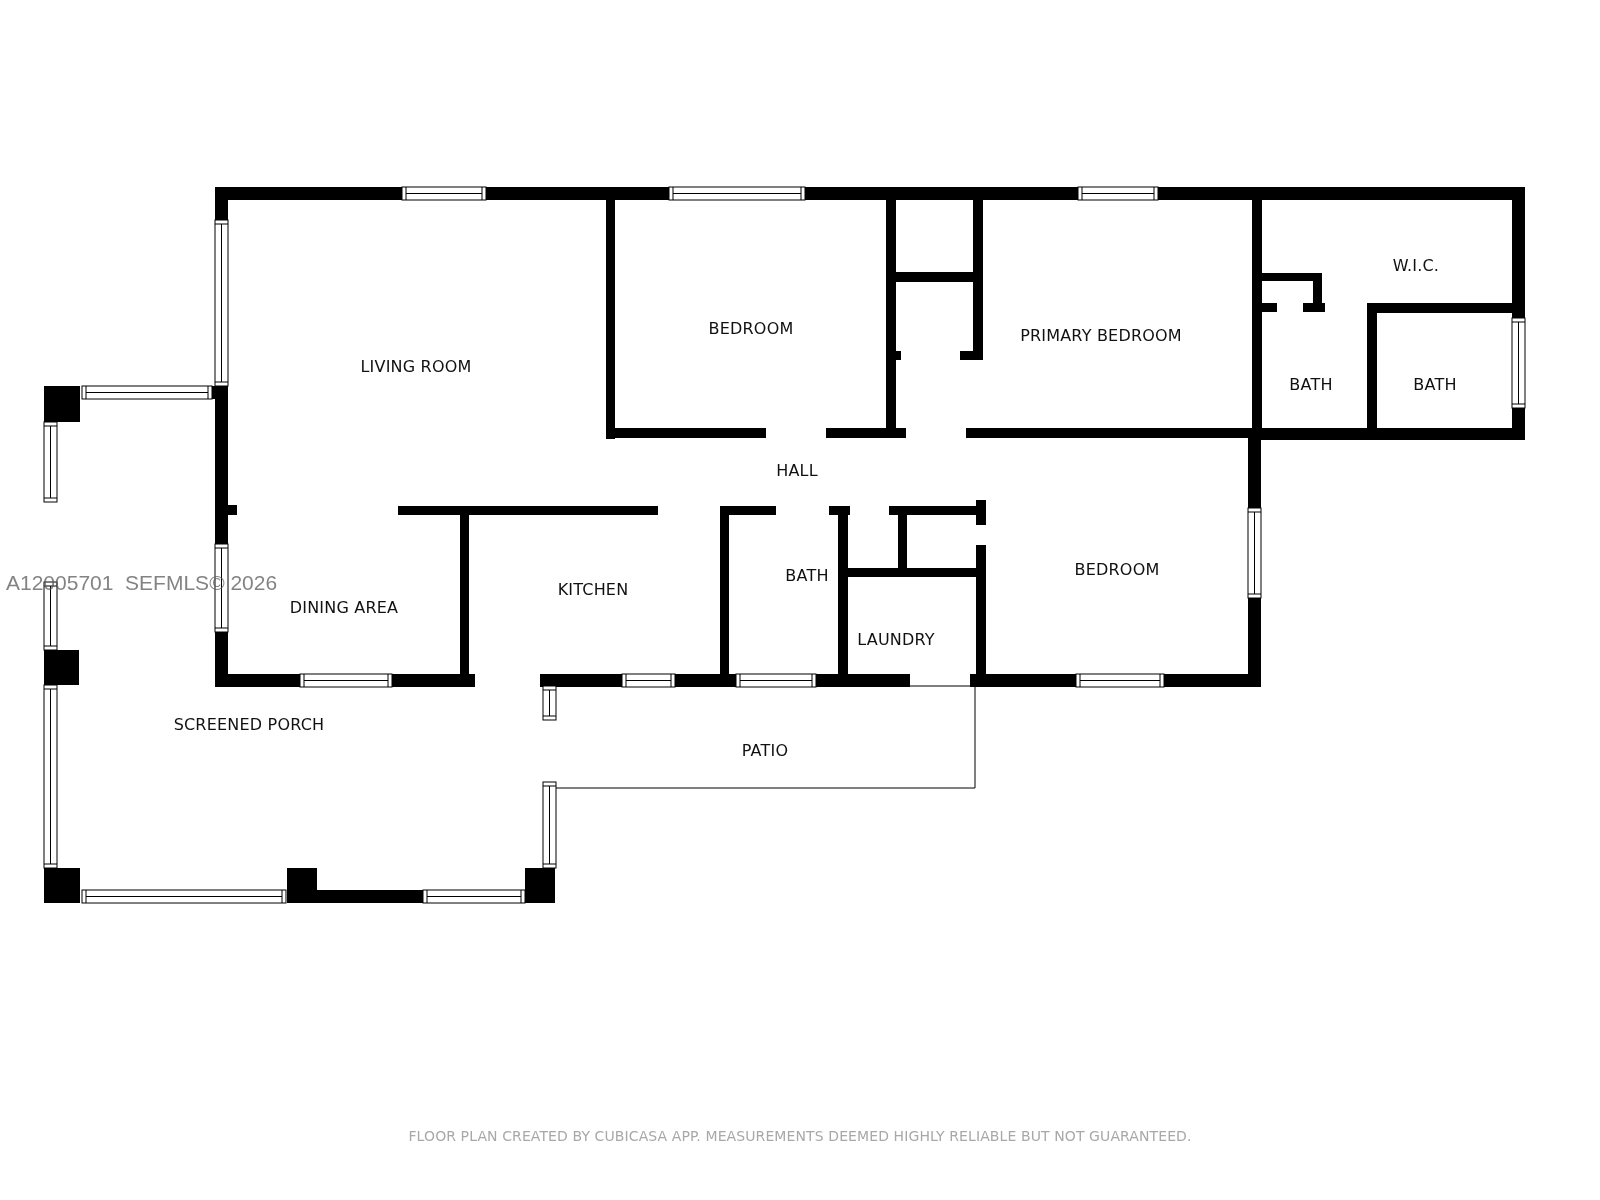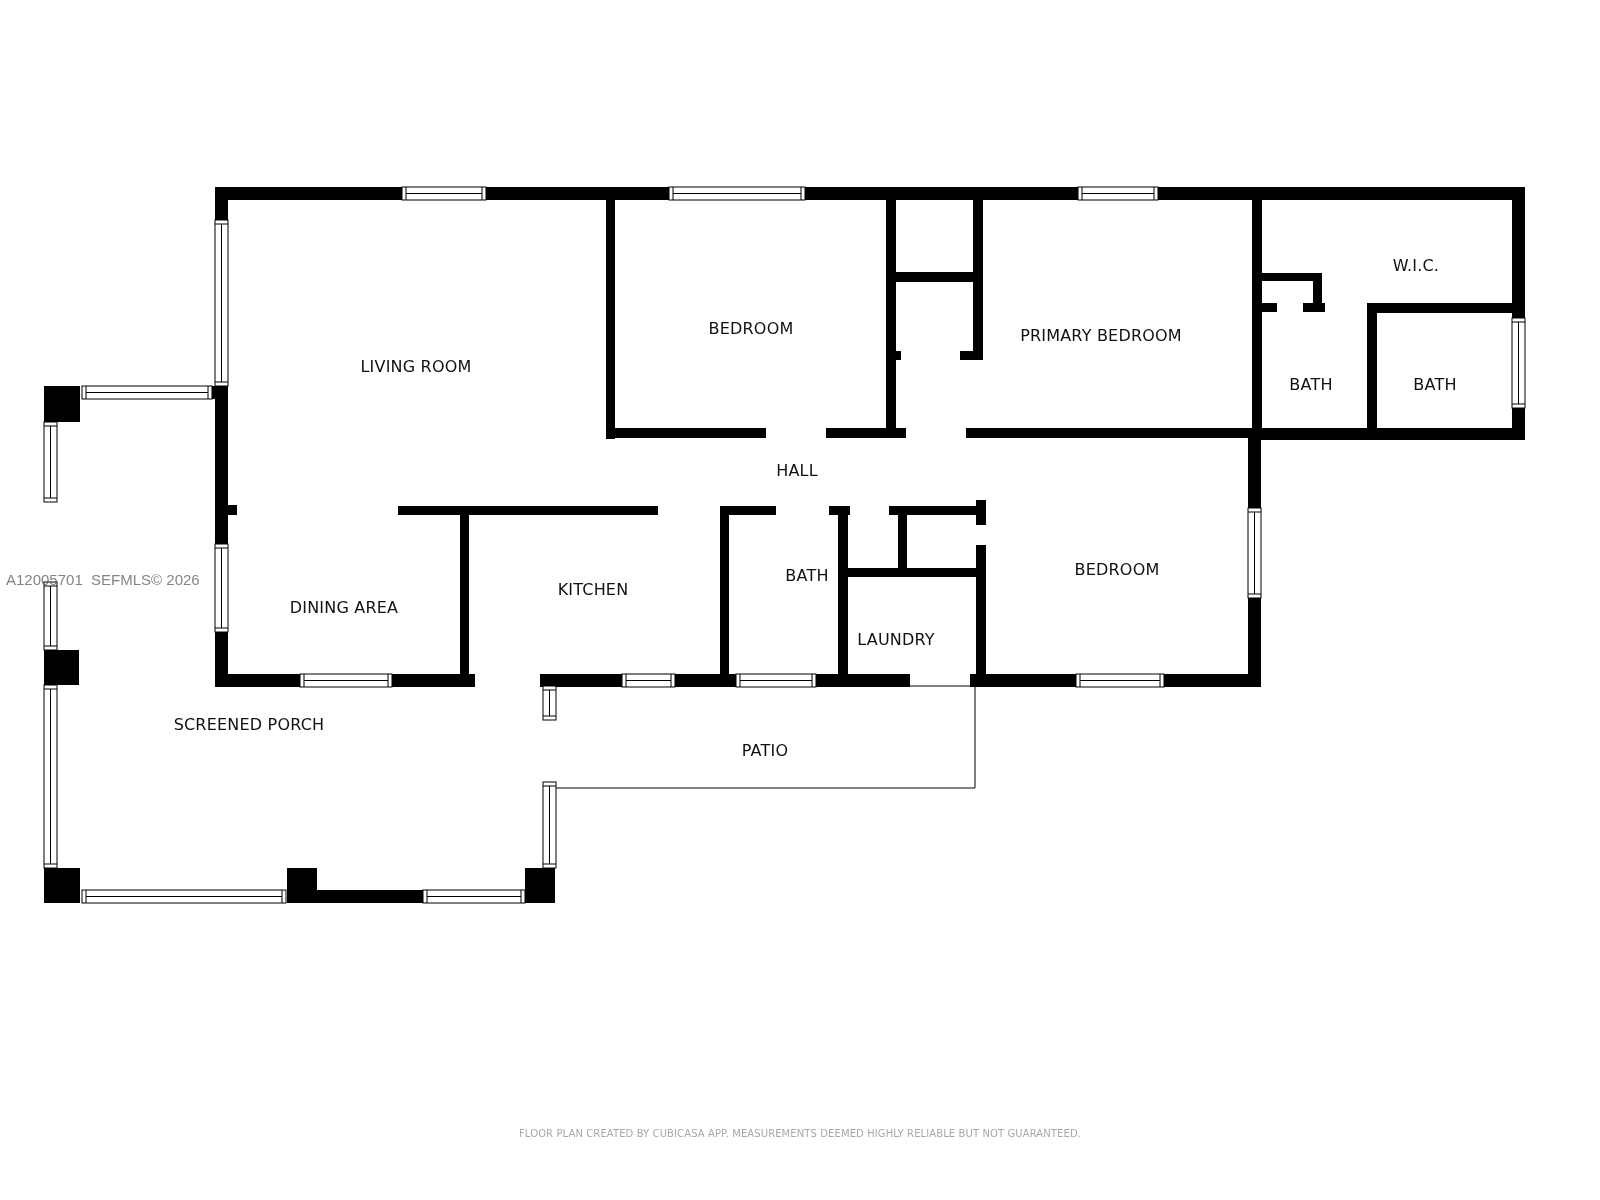--- a/index.html
+++ b/index.html
@@ -3,22 +3,22 @@
   <meta charset="utf-8">
   <style>
     html, body { margin: 0; padding: 0; background: #ffffff; }
     body { width: 1600px; height: 1200px; position: relative; overflow: hidden; font-family: "DejaVu Sans", sans-serif; }
     #plan { position: absolute; left: 0; top: 0; width: 1600px; height: 1200px; }
     .wall { fill: #000000; }
     .win-outer { fill: #ffffff; stroke: #000000; stroke-width: 1; }
     .win-line { stroke: #000000; stroke-width: 1; }
     .thin-line { stroke: #000000; stroke-width: 1; fill: none; }
     .room-label { font-family: "DejaVu Sans", sans-serif; font-size: 16px; fill: #111111; text-anchor: middle; dominant-baseline: middle; letter-spacing: 0.2px; }
-    .watermark { position: absolute; left: 6px; top: 571px; font-family: "Liberation Sans", sans-serif; font-size: 15px; color: rgba(90,90,90,0.75); white-space: pre; text-align: center; }
-    .footer { position: absolute; left: 0; width: 1600px; top: 1128px; text-align: center; font-family: "DejaVu Sans", sans-serif; font-size: 10px; color: #a8a8a8; letter-spacing: 0.1px; }
+    .watermark { position: absolute; left: 6px; top: 571px; font-family: "Liberation Sans", sans-serif; font-size: 21px; color: rgba(90,90,90,0.75); white-space: pre; text-align: center; }
+    .footer { position: absolute; left: 0; width: 1600px; top: 1128px; text-align: center; font-family: "DejaVu Sans", sans-serif; font-size: 14px; color: #a8a8a8; letter-spacing: 0.1px; }
   </style>
 </head>
 <body>
 
 <svg id="plan" viewBox="0 0 1600 1200" xmlns="http://www.w3.org/2000/svg">
   <polyline id="patio-outline" class="thin-line" points="555,686 975,686 975,788 555,788"></polyline>
   <g id="walls">
       <rect x="215" y="187" width="1310" height="13" class="wall"></rect>
       <rect x="1512" y="187" width="13" height="253" class="wall"></rect>
       <rect x="1255" y="428" width="270" height="12" class="wall"></rect>

